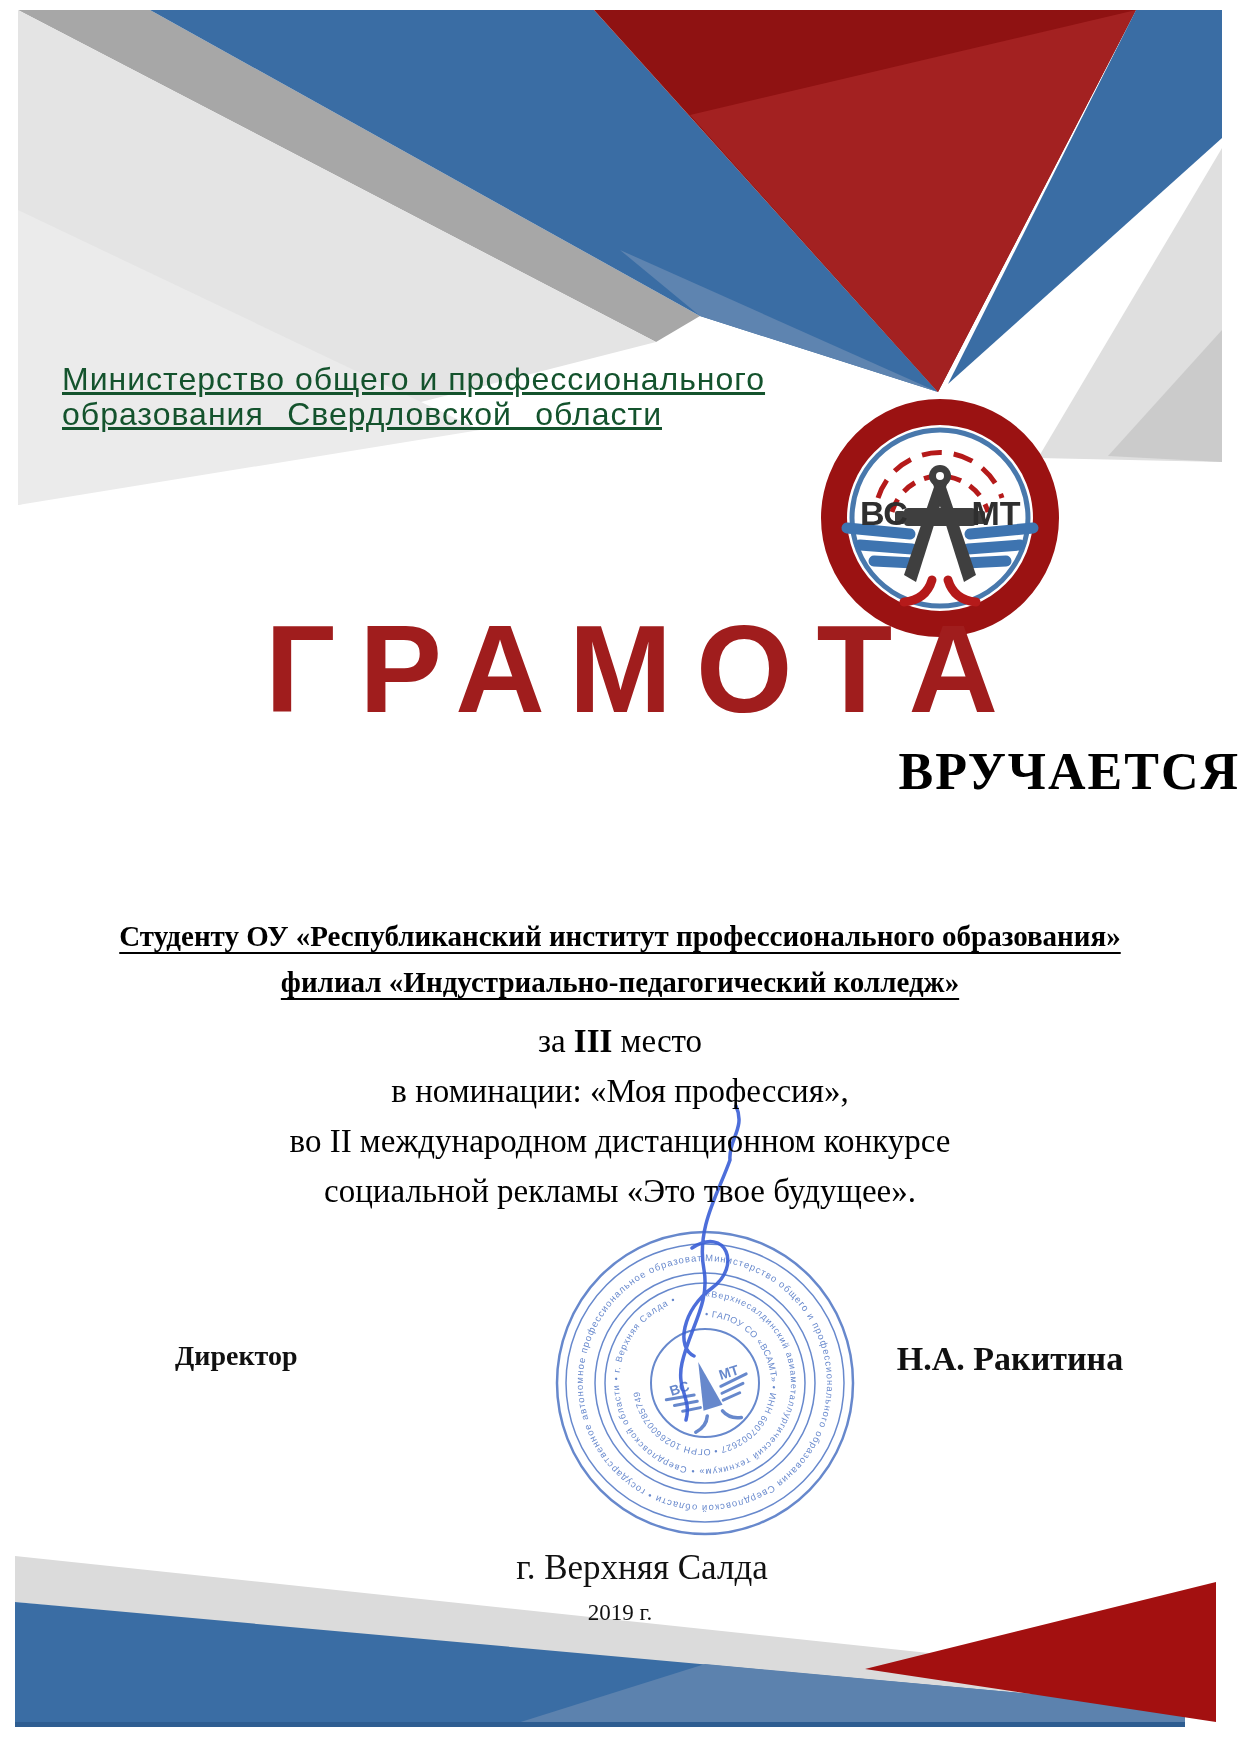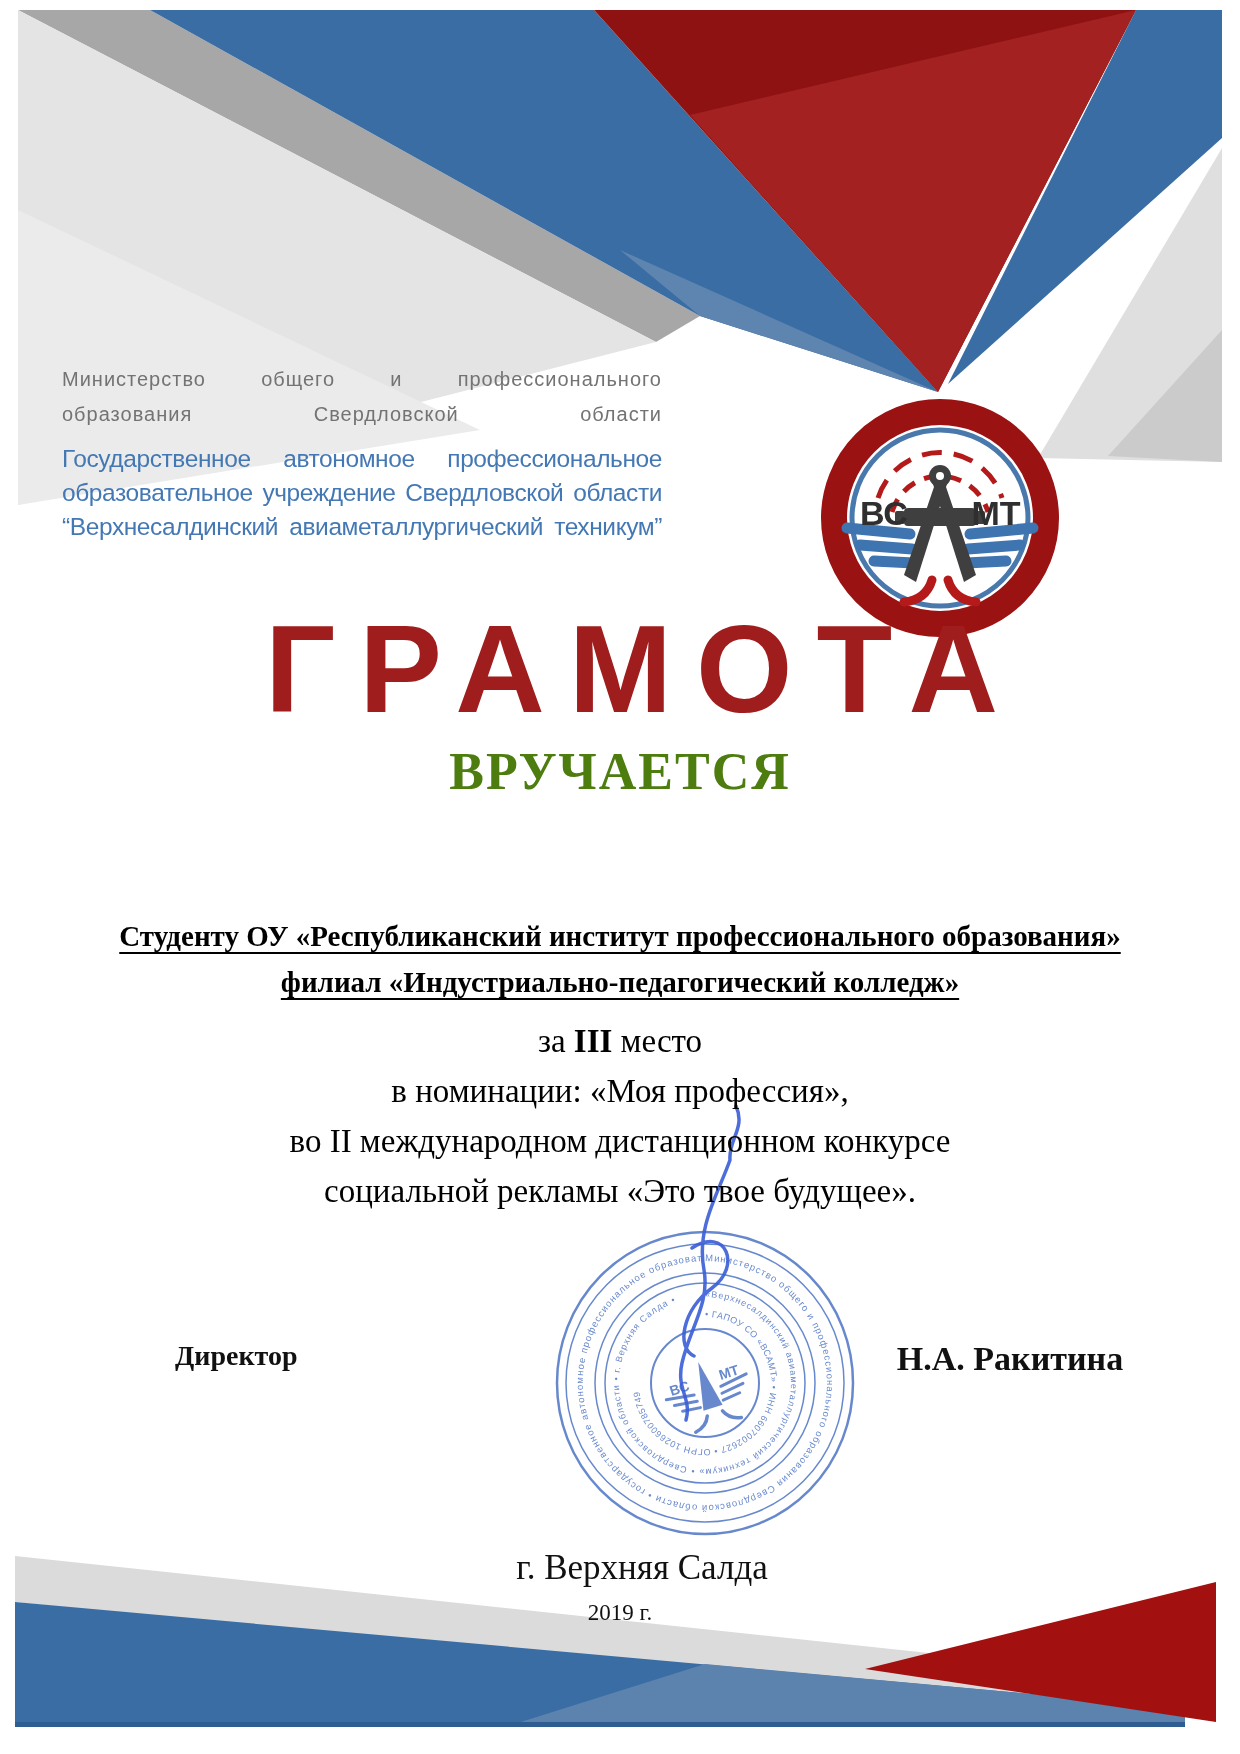--- a/index.html
+++ b/index.html
@@ -8,37 +8,37 @@
     background:#ffffff;overflow:hidden;
     font-family:"Liberation Serif",serif;color:#111;
   }
   .decor{position:absolute;inset:0;width:1240px;height:1754px;z-index:0;}
   .txt{position:absolute;z-index:3;}
   .header-block{
     left:62px;top:362px;width:600px;
     font-family:"Liberation Sans",sans-serif;
   }
   .ministry-line{
-    font-size:20px;line-height:35px;color:#737373;letter-spacing:1px;
-    text-align:justify;text-align-last:justify;white-space:nowrap;
+    font-size:32px;line-height:35px;color:#14532d;letter-spacing:1px;
+    text-align:justify;text-align-last:justify;white-space:nowrap;text-decoration:underline;
   }
   .org-line{
     font-size:24.5px;line-height:33px;color:#4478b4;letter-spacing:-0.4px;
     text-align:justify;text-align-last:justify;white-space:nowrap;margin-top:1px;
   }
   .org-block{margin-top:10px;}
   .title{
     left:0;right:0;top:604px;text-align:center;
     font-family:"Liberation Sans",sans-serif;font-weight:bold;
     font-size:124px;line-height:130px;color:#a01d1d;
     letter-spacing:24px;text-indent:24px;padding-left:23px;
   }
   .subtitle{
-    left:0;right:0;top:742px;text-align:center;
-    font-weight:bold;font-size:52px;letter-spacing:2px;color:#4d7c0f;
+    left:0;right:0;top:742px;text-align:right;
+    font-weight:bold;font-size:52px;letter-spacing:2px;color:#000000;
   }
   .recipient{
     left:0;right:0;top:848px;text-align:center;
     font-style:italic;font-size:47px;color:#000;
   }
   .affil{left:0;right:0;text-align:center;font-weight:bold;font-size:29px;color:#000;}
   .affil span{text-decoration:underline;text-underline-offset:6px;}
   .affil1{top:920px;}
   .affil2{top:966px;}
   .award{
@@ -115,25 +115,20 @@
         </g>
         <text x="-56" y="7" text-anchor="middle" font-family="Liberation Sans, sans-serif" font-size="34" font-weight="bold" fill="#2f2f2f">ВС</text>
         <text x="56" y="7" text-anchor="middle" font-family="Liberation Sans, sans-serif" font-size="34" font-weight="bold" fill="#2f2f2f">МТ</text>
       </g>
     </g>
   </svg>
 
   <div class="txt header-block">
     <div class="ministry-line">Министерство общего и профессионального</div>
     <div class="ministry-line">образования Свердловской области</div>
-    <div class="org-block">
-      <div class="org-line">Государственное автономное профессиональное</div>
-      <div class="org-line">образовательное учреждение Свердловской области</div>
-      <div class="org-line">“Верхнесалдинский авиаметаллургический техникум”</div>
-    </div>
   </div>
 
   <div class="txt title">ГРАМОТА</div>
   <div class="txt subtitle">ВРУЧАЕТСЯ</div>
 
   <div class="txt affil affil1">
     <span>Студенту ОУ «Республиканский институт профессионального образования»</span>
   </div>
   <div class="txt affil affil2">
     <span>филиал «Индустриально-педагогический колледж»</span>

